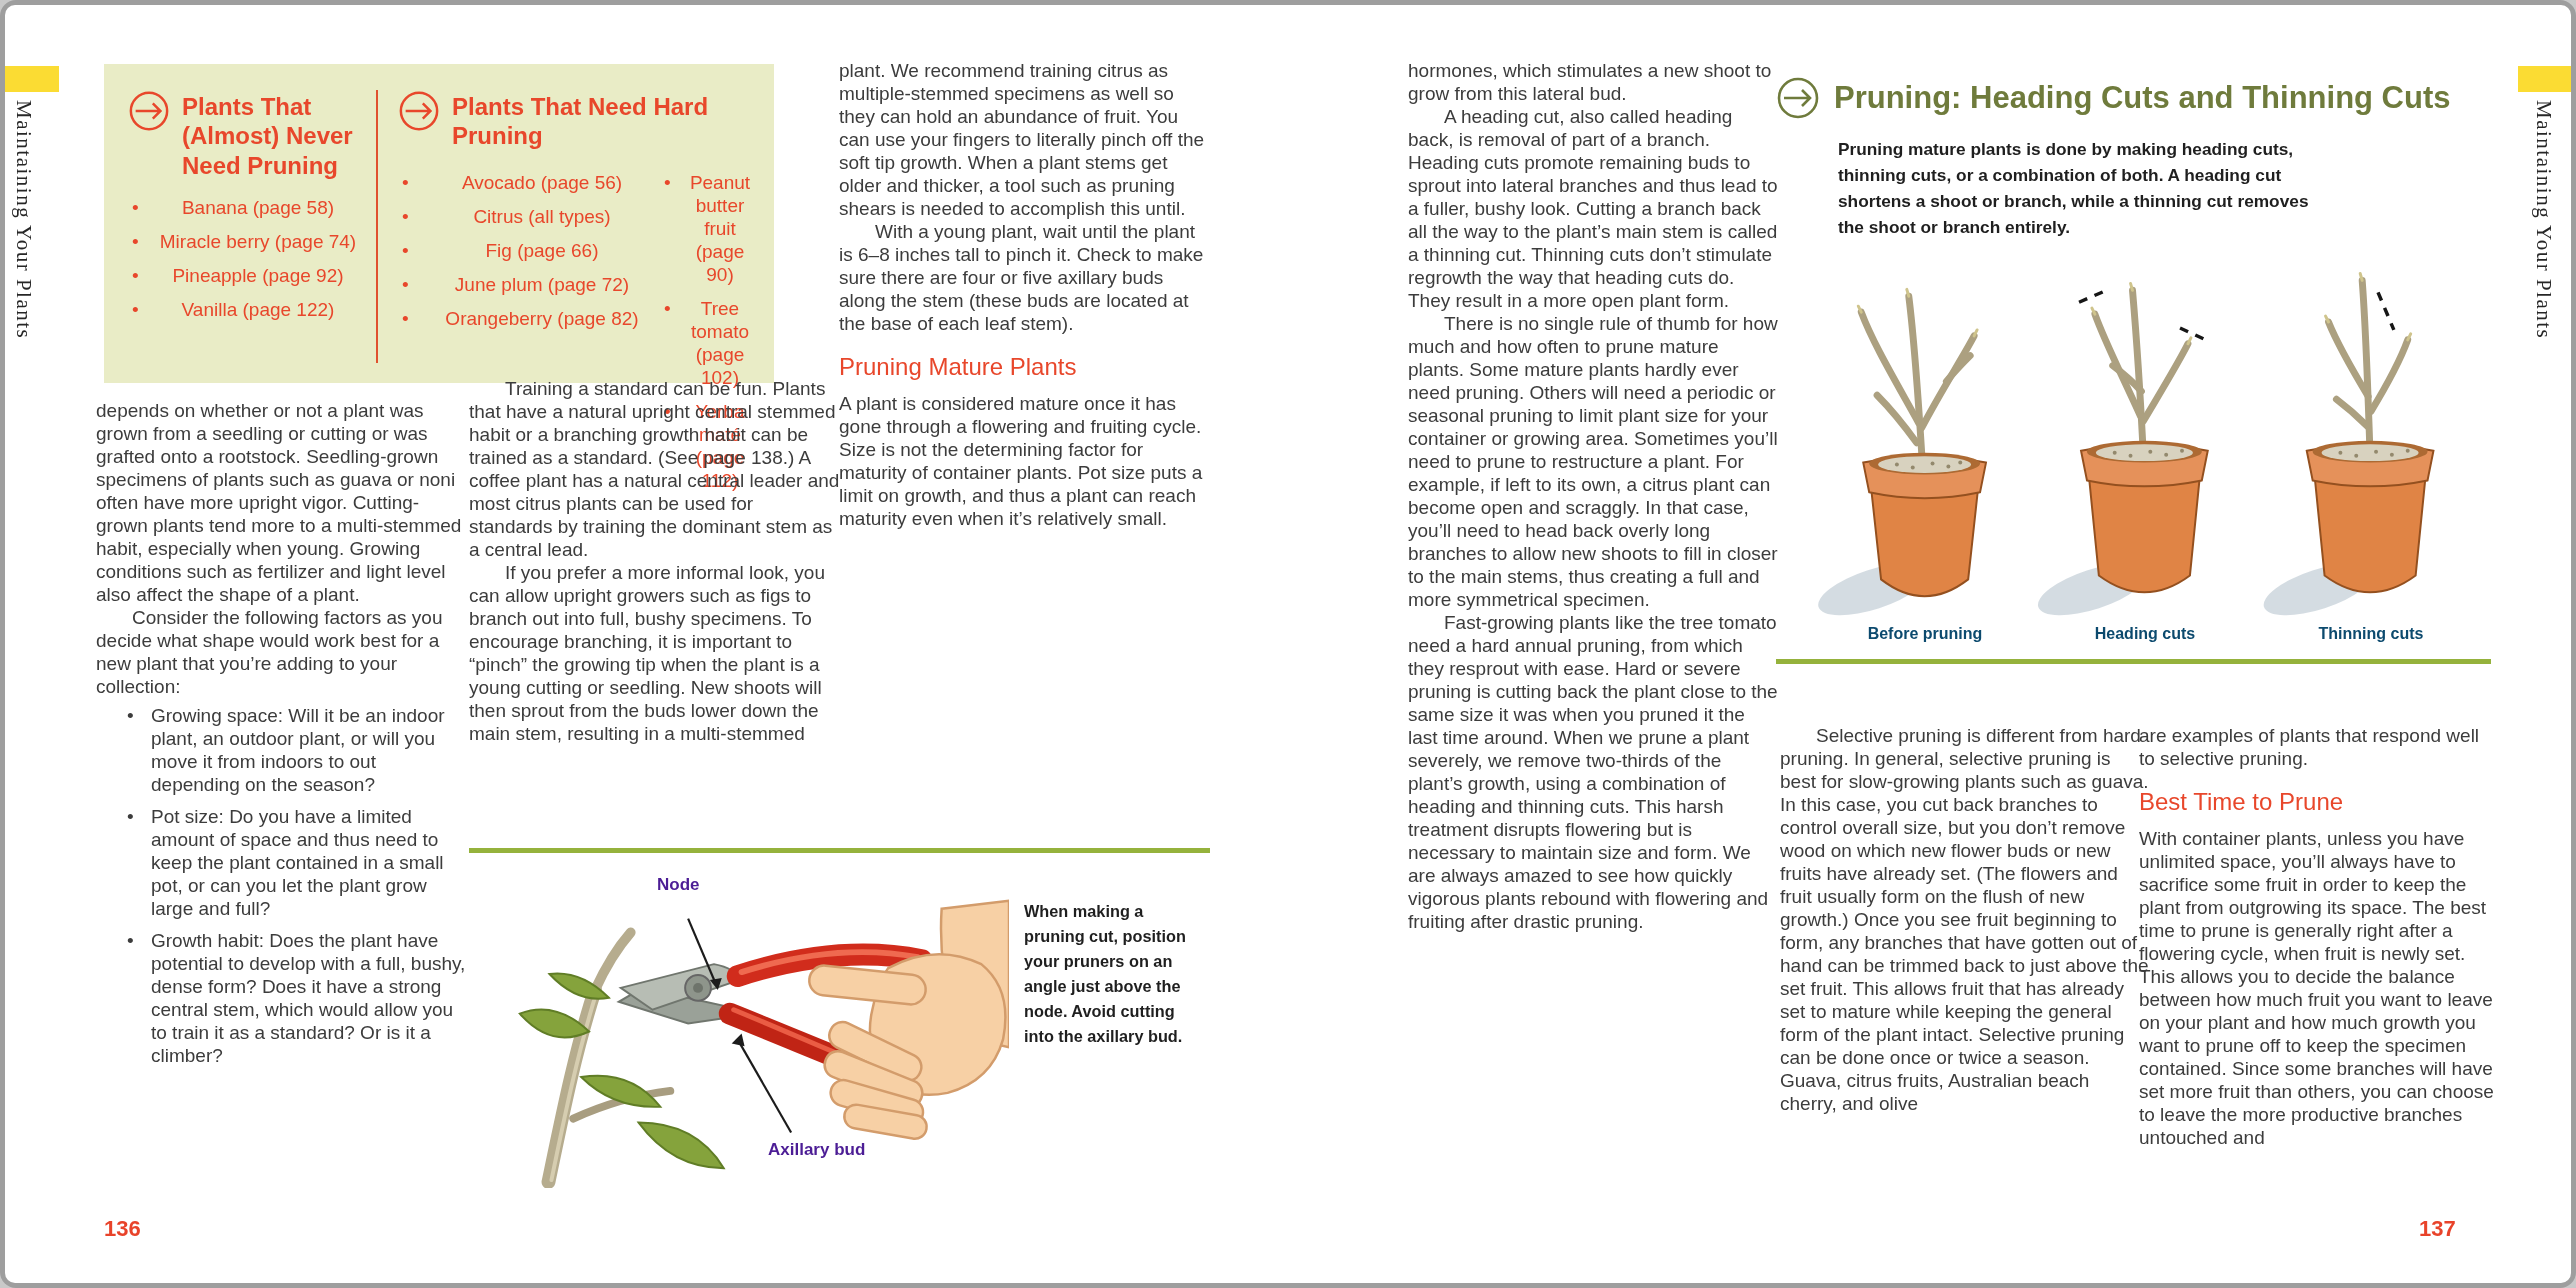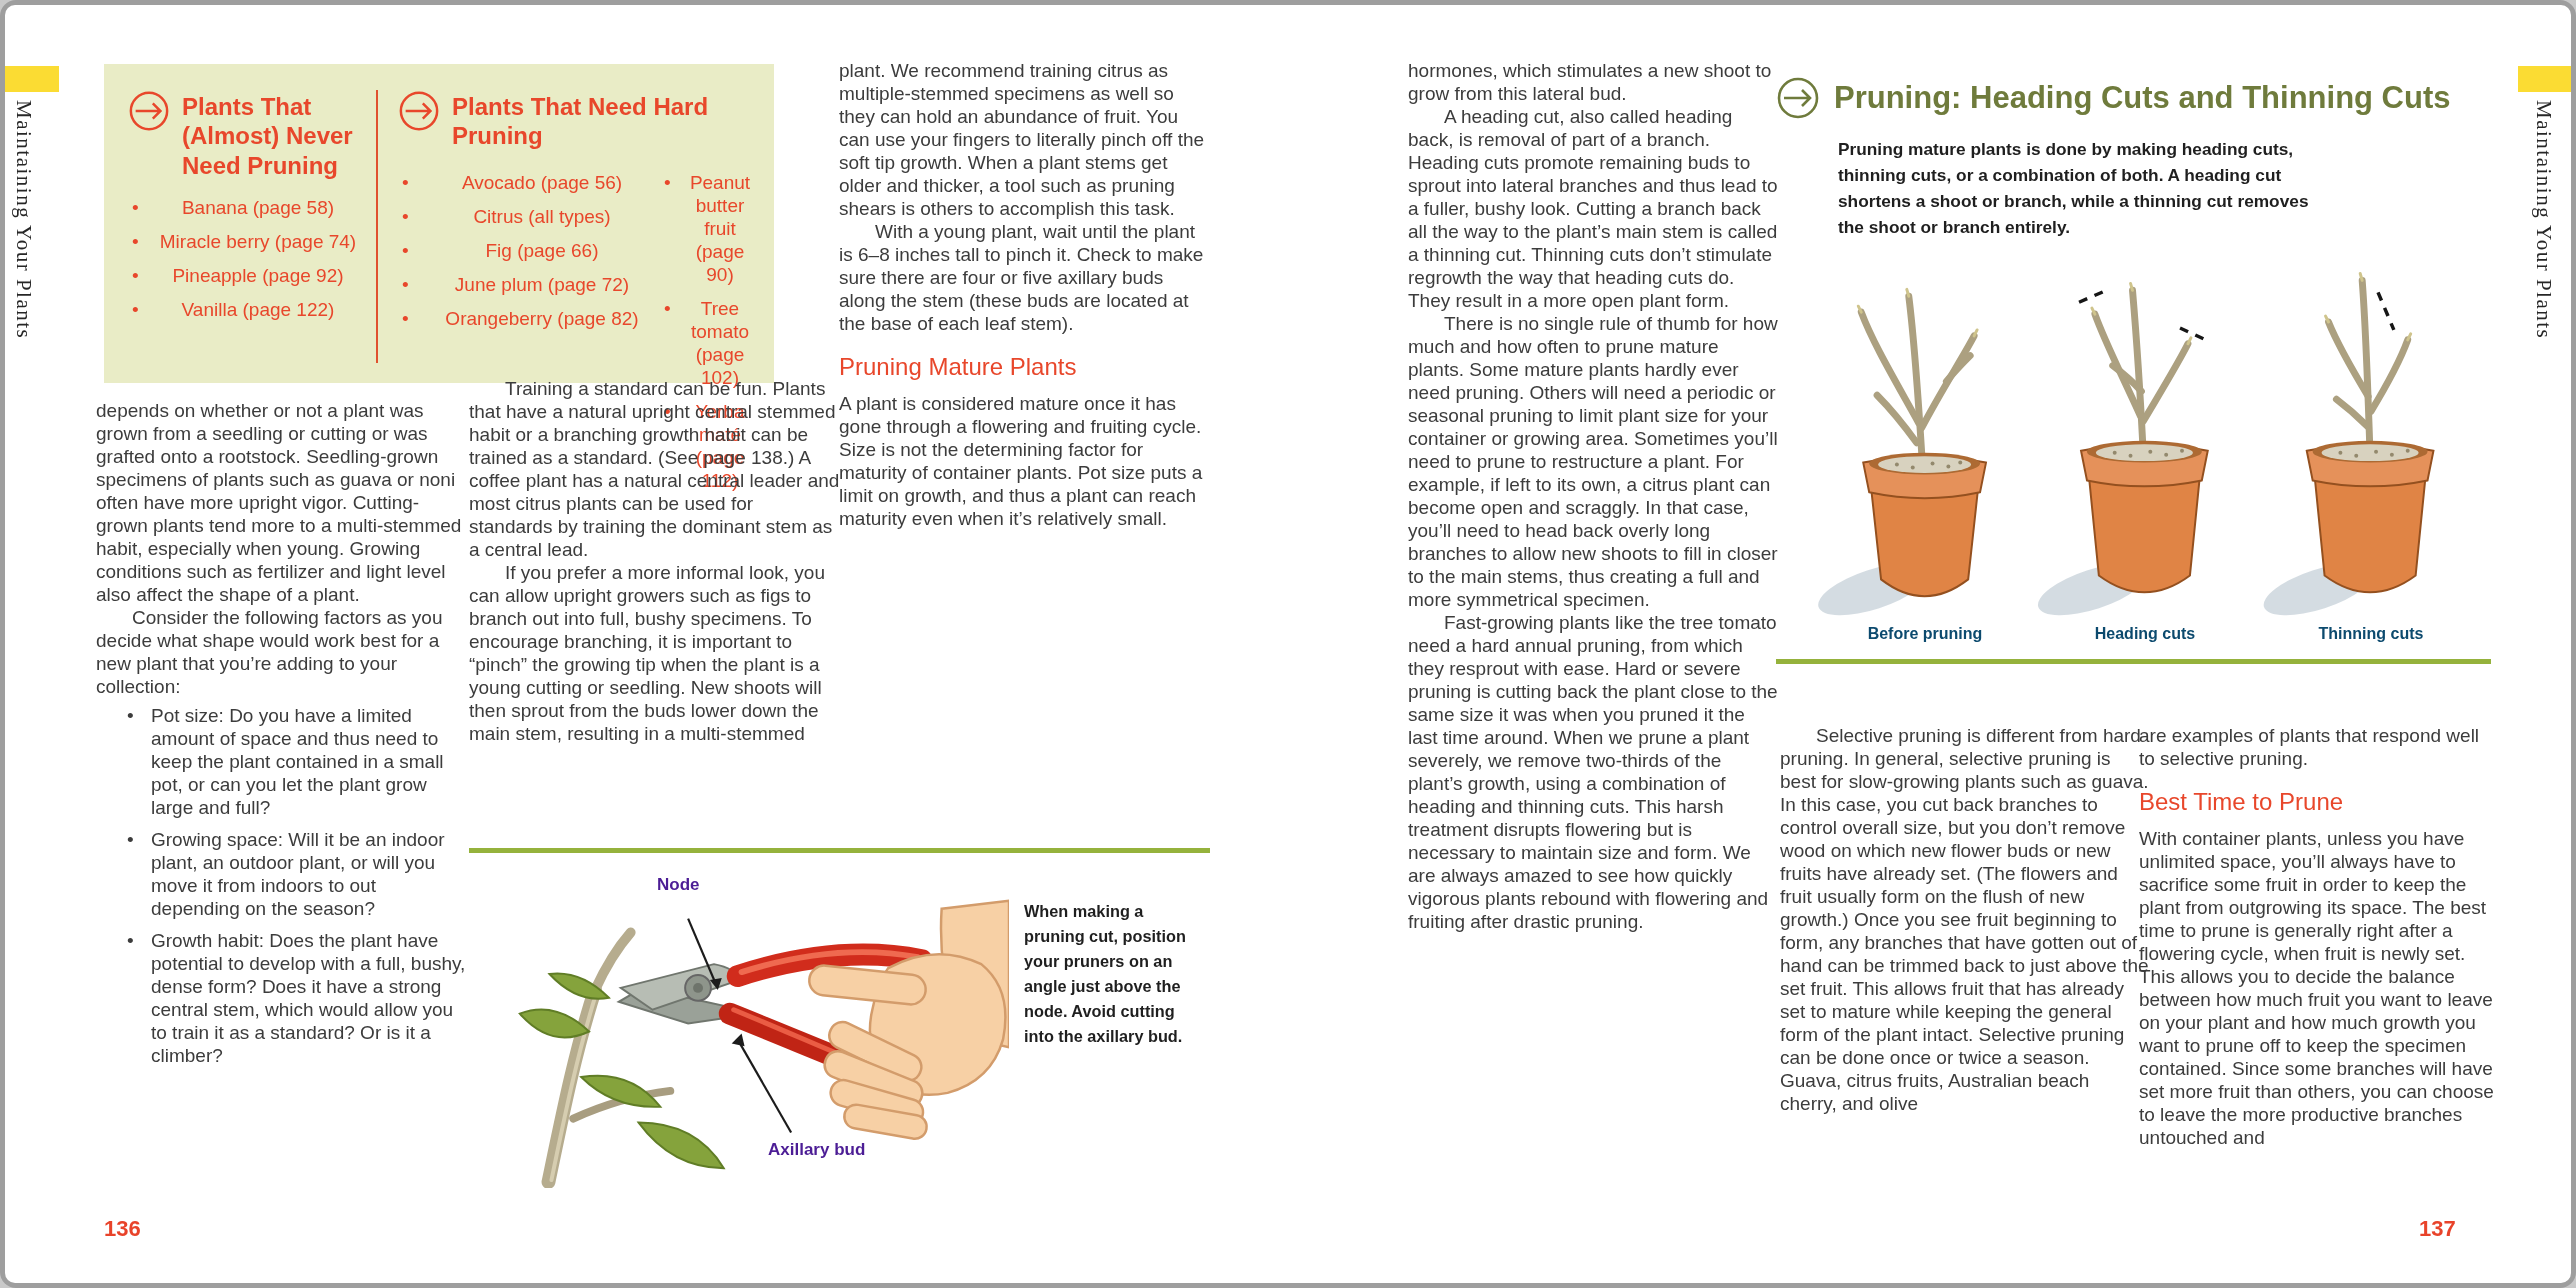--- a/index.html
+++ b/index.html
@@ -94,33 +94,33 @@
           <li>Yerba maté (page 112)</li>
         </ul>
       </div>
     </div>
   </div>
 
   <div class="abs bodycol" style="left:91px;top:394px;width:371px;">
     <p>depends on whether or not a plant was grown from a seedling or cutting or was grafted onto a rootstock. Seedling-grown specimens of plants such as guava or noni often have more upright vigor. Cutting-grown plants tend more to a multi-stemmed habit, especially when young. Growing conditions such as fertilizer and light level also affect the shape of a plant.</p>
     <p class="ind">Consider the following factors as you decide what shape would work best for a new plant that you’re adding to your collection:</p>
     <ul class="body-list">
+      <li>Growing space: Will it be an indoor plant, an outdoor plant, or will you move it from indoors to out depending on the season?</li>
       <li>Pot size: Do you have a limited amount of space and thus need to keep the plant contained in a small pot, or can you let the plant grow large and full?</li>
-      <li>Growing space: Will it be an indoor plant, an outdoor plant, or will you move it from indoors to out depending on the season?</li>
       <li>Growth habit: Does the plant have potential to develop with a full, bushy, dense form? Does it have a strong central stem, which would allow you to train it as a standard? Or is it a climber?</li>
     </ul>
   </div>
 
   <div class="abs bodycol" style="left:464px;top:372px;width:371px;">
     <p class="ind">Training a standard can be fun. Plants that have a natural upright central stemmed habit or a branching growth habit can be trained as a standard. (See page 138.) A coffee plant has a natural central leader and most citrus plants can be used for standards by training the dominant stem as a central lead.</p>
     <p class="ind">If you prefer a more informal look, you can allow upright growers such as figs to branch out into full, bushy specimens. To encourage branching, it is important to “pinch” the growing tip when the plant is a young cutting or seedling. New shoots will then sprout from the buds lower down the main stem, resulting in a multi-stemmed</p>
   </div>
 
   <div class="abs bodycol" style="left:834px;top:54px;width:371px;">
-    <p>plant. We recommend training citrus as multiple-stemmed specimens as well so they can hold an abundance of fruit. You can use your fingers to literally pinch off the soft tip growth. When a plant stems get older and thicker, a tool such as pruning shears is others to accomplish this task.</p>
+    <p>plant. We recommend training citrus as multiple-stemmed specimens as well so they can hold an abundance of fruit. You can use your fingers to literally pinch off the soft tip growth. When a plant stems get older and thicker, a tool such as pruning shears is needed to accomplish this until.</p>
     <p class="ind">With a young plant, wait until the plant is 6–8 inches tall to pinch it. Check to make sure there are four or five axillary buds along the stem (these buds are located at the base of each leaf stem).</p>
     <h2 class="sec-head">Pruning Mature Plants</h2>
     <p>A plant is considered mature once it has gone through a flowering and fruiting cycle. Size is not the determining factor for maturity of container plants. Pot size puts a limit on growth, and thus a plant can reach maturity even when it’s relatively small.</p>
   </div>
 
   <div class="abs rule" style="left:464px;top:843px;width:741px;"></div>
 
   <div class="abs" style="left:464px;top:856px;width:741px;height:337px;">
     <svg class="abs" style="left:25px;top:12px;" width="515" height="315" viewBox="0 0 520 318">
 

